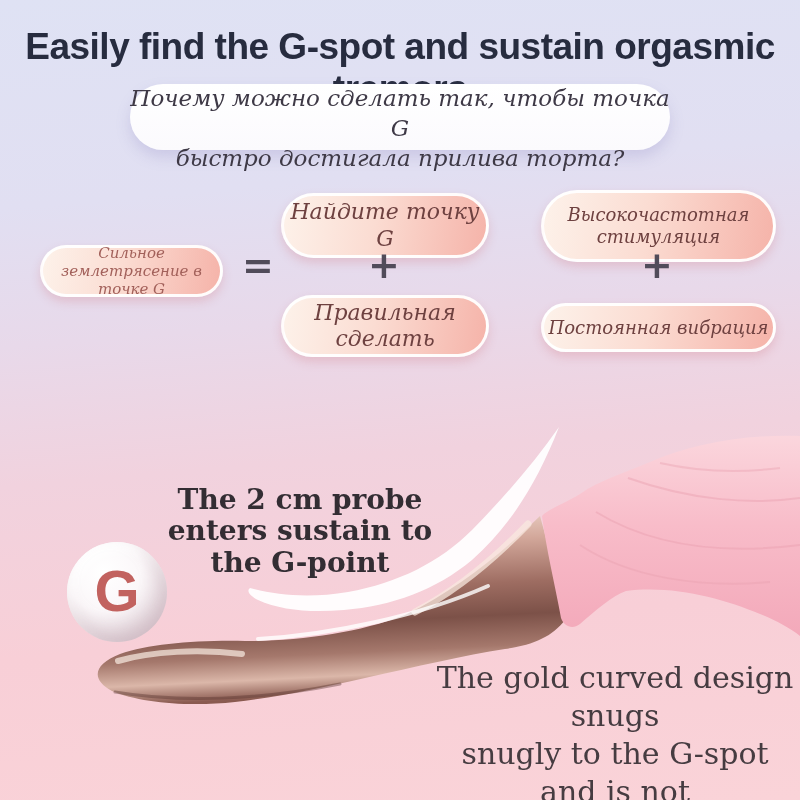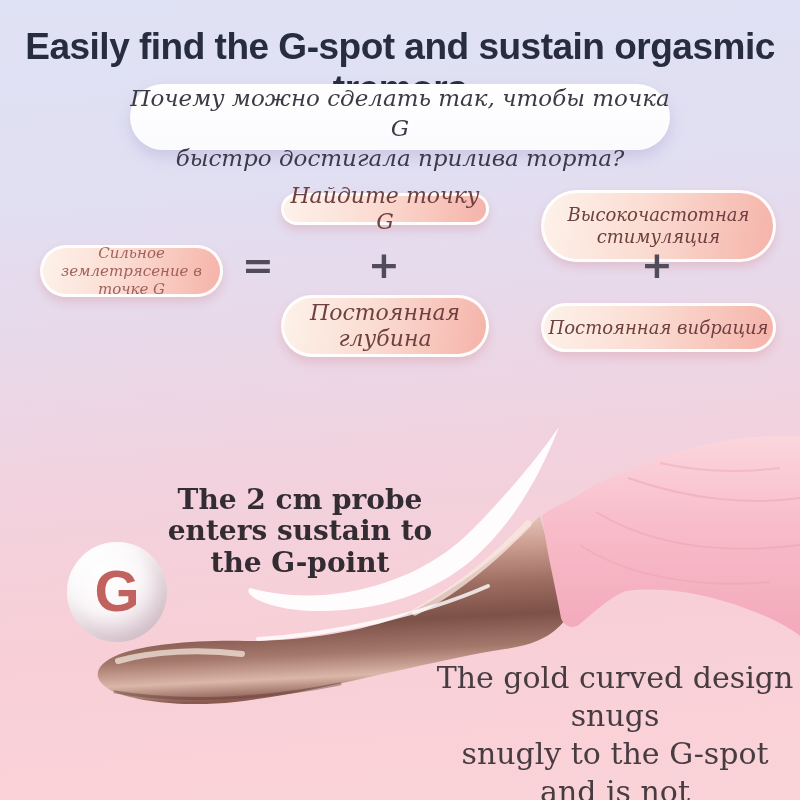--- a/index.html
+++ b/index.html
@@ -34,21 +34,21 @@
     border:3px solid rgba(255,255,255,0.95);
     border-radius:40px;
     box-shadow:0 5px 10px rgba(213,130,140,0.30);
     display:flex;align-items:center;justify-content:center;
     text-align:center;
     font-family:"DejaVu Serif", serif;font-style:italic;
     color:#6e4140;line-height:1.2;
     box-sizing:border-box;
   }
   .pill-result{left:40px;top:245px;width:183px;height:52px;font-size:15px;color:#a2605a;}
-  .pill-find{left:281px;top:193px;width:208px;height:32px;font-size:22px;}
+  .pill-find{left:281px;top:193px;width:208px;height:65px;font-size:22px;}
   .pill-depth{left:281px;top:295px;width:208px;height:62px;font-size:22px;}
   .pill-stim{left:541px;top:190px;width:235px;height:72px;font-size:18px;}
   .pill-vibr{left:541px;top:303px;width:235px;height:49px;font-size:18px;}
   .inner-narrow{width:150px;}
   .inner-mid{width:200px;}
   .operator{
     position:absolute;top:245px;width:40px;height:40px;
     display:flex;align-items:center;justify-content:center;
     font-size:38px;font-weight:bold;color:#514c5a;
     font-family:"DejaVu Sans", sans-serif;
@@ -99,21 +99,21 @@
   <div class="pill pill-result">
     <div class="inner-narrow">Сильное землетрясение в точке G</div>
   </div>
   <div class="operator op-equals">=</div>
 
   <div class="pill pill-find">
     <div>Найдите точку G</div>
   </div>
   <div class="operator op-plus-1">+</div>
   <div class="pill pill-depth">
-    <div class="inner-narrow">Постоянная глубина</div>
+    <div class="inner-narrow">Правильная сделать</div>
   </div>
 
   <div class="pill pill-stim">
     <div class="inner-mid">Высокочастотная стимуляция</div>
   </div>
   <div class="operator op-plus-2">+</div>
   <div class="pill pill-vibr">
     <div>Постоянная вибрация</div>
   </div>
 

